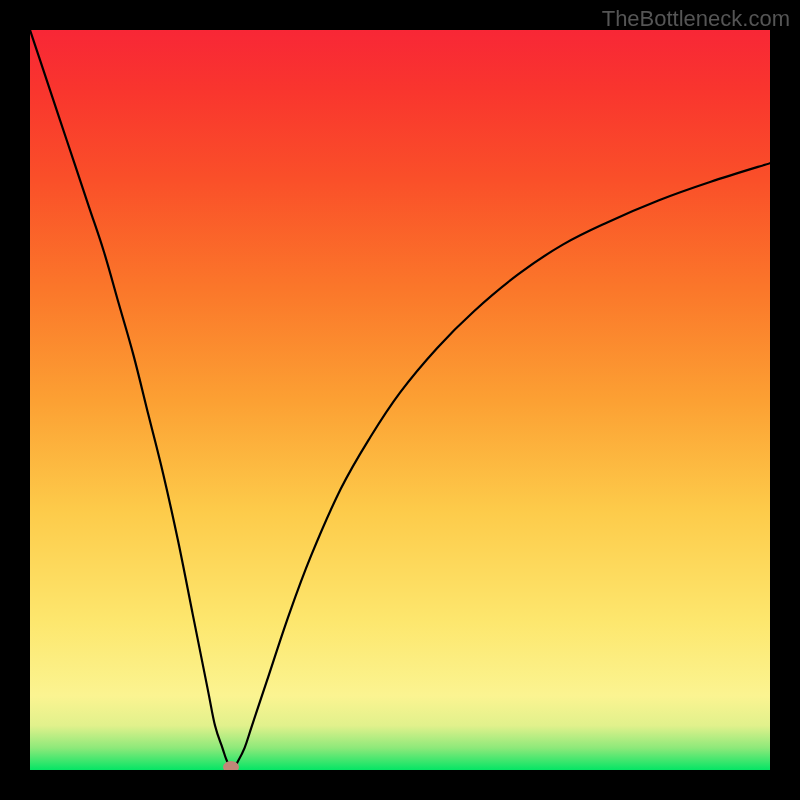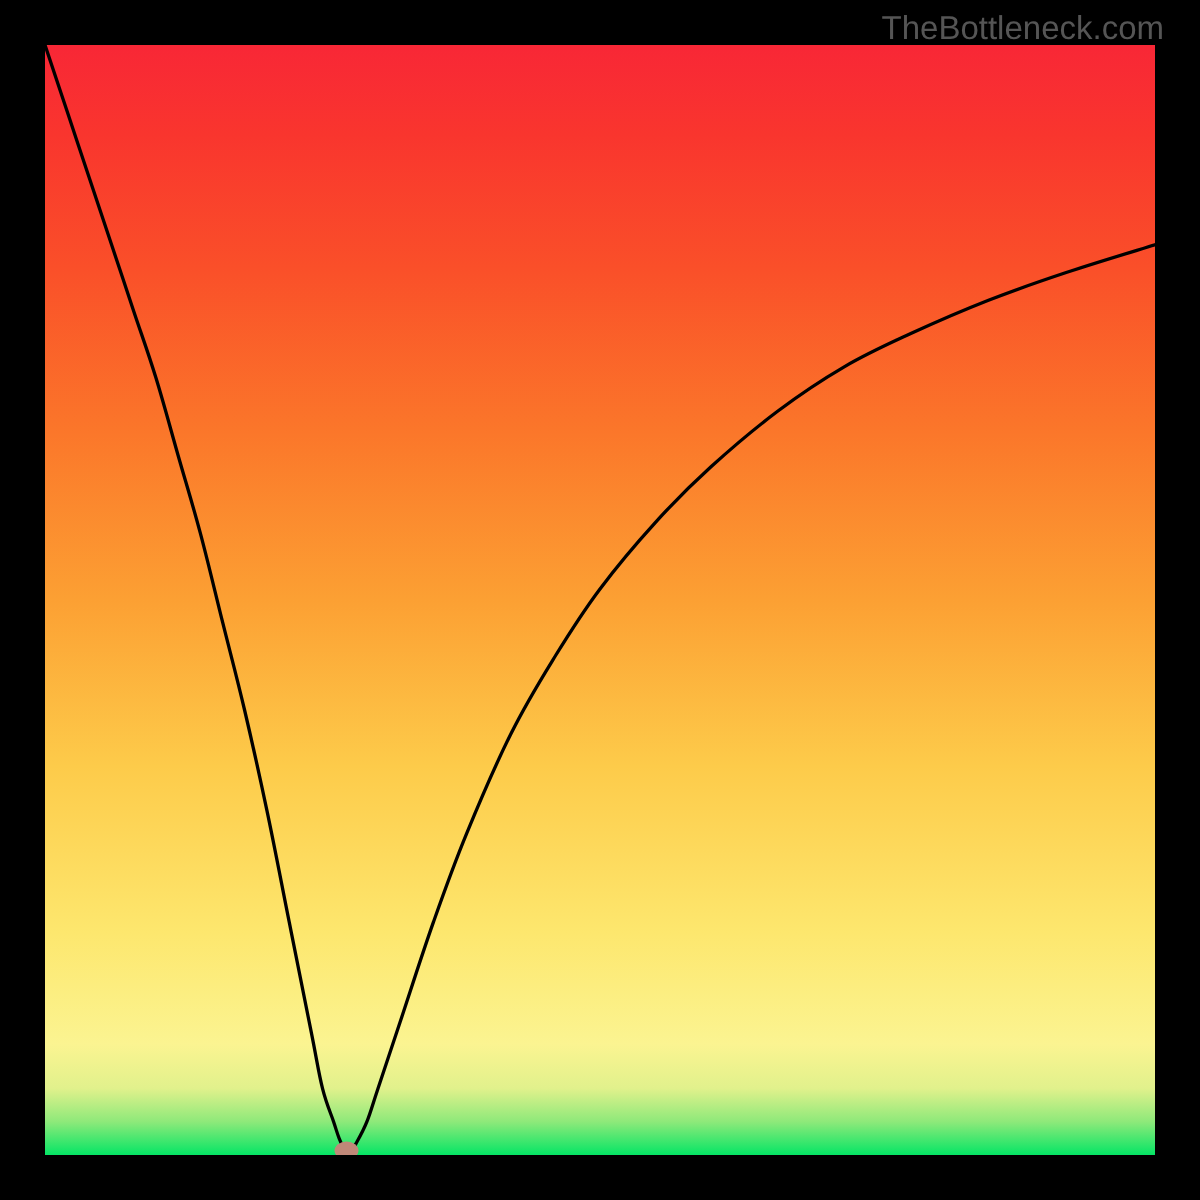--- a/index.html
+++ b/index.html
@@ -21,21 +21,21 @@
   }
   .gradient-bg {
     position: absolute;
     left: 0; top: 0;
     width: 740px;
     height: 740px;
   }
   .watermark {
     position: absolute;
     top: 6px;
-    right: 24px;
+    right: 10px;
     color: #555;
     font-size: 22px;
     font-weight: 400;
     z-index: 10;
   }
   svg.curve {
     position: absolute;
     left: 0; top: 0;
     width: 740px;
     height: 740px;

